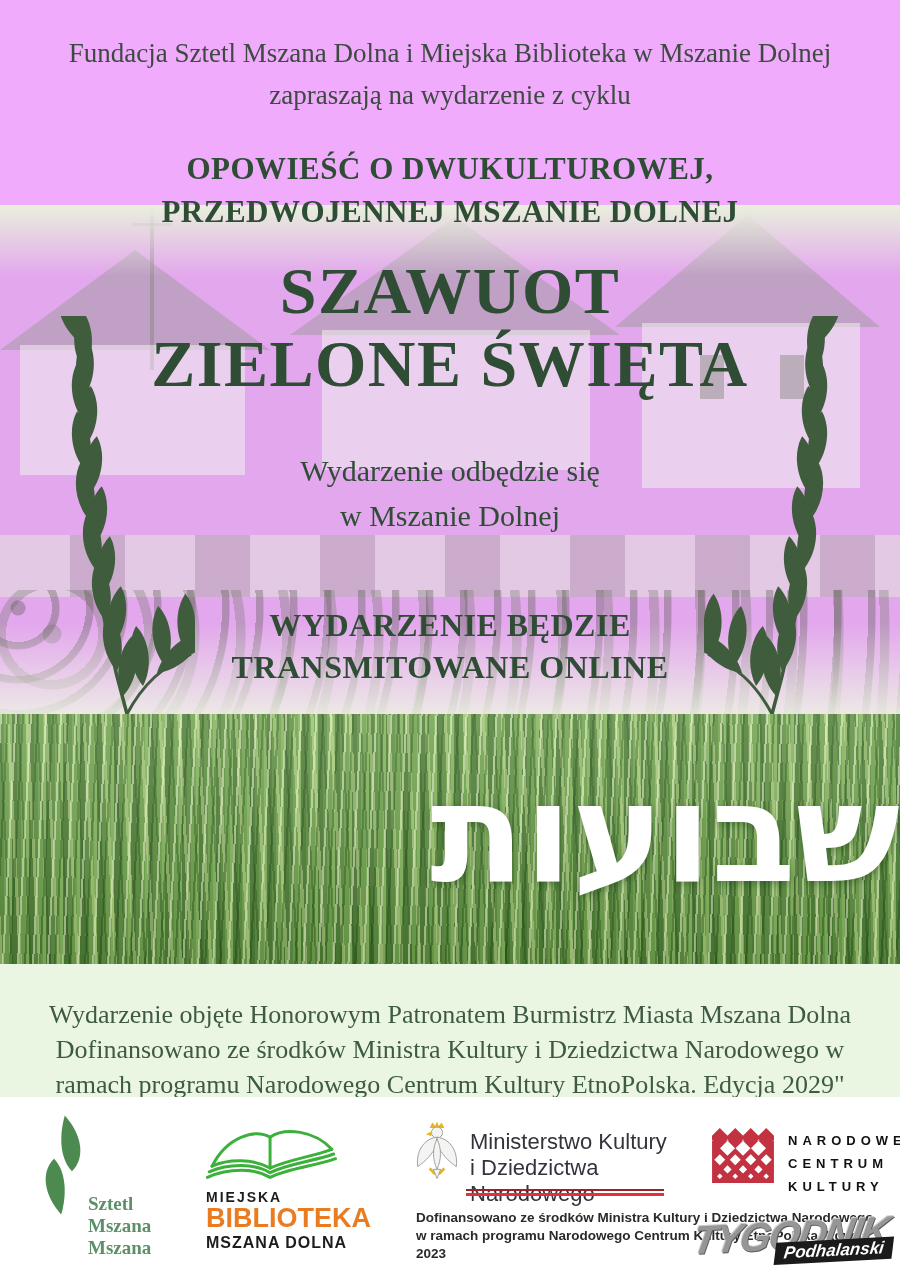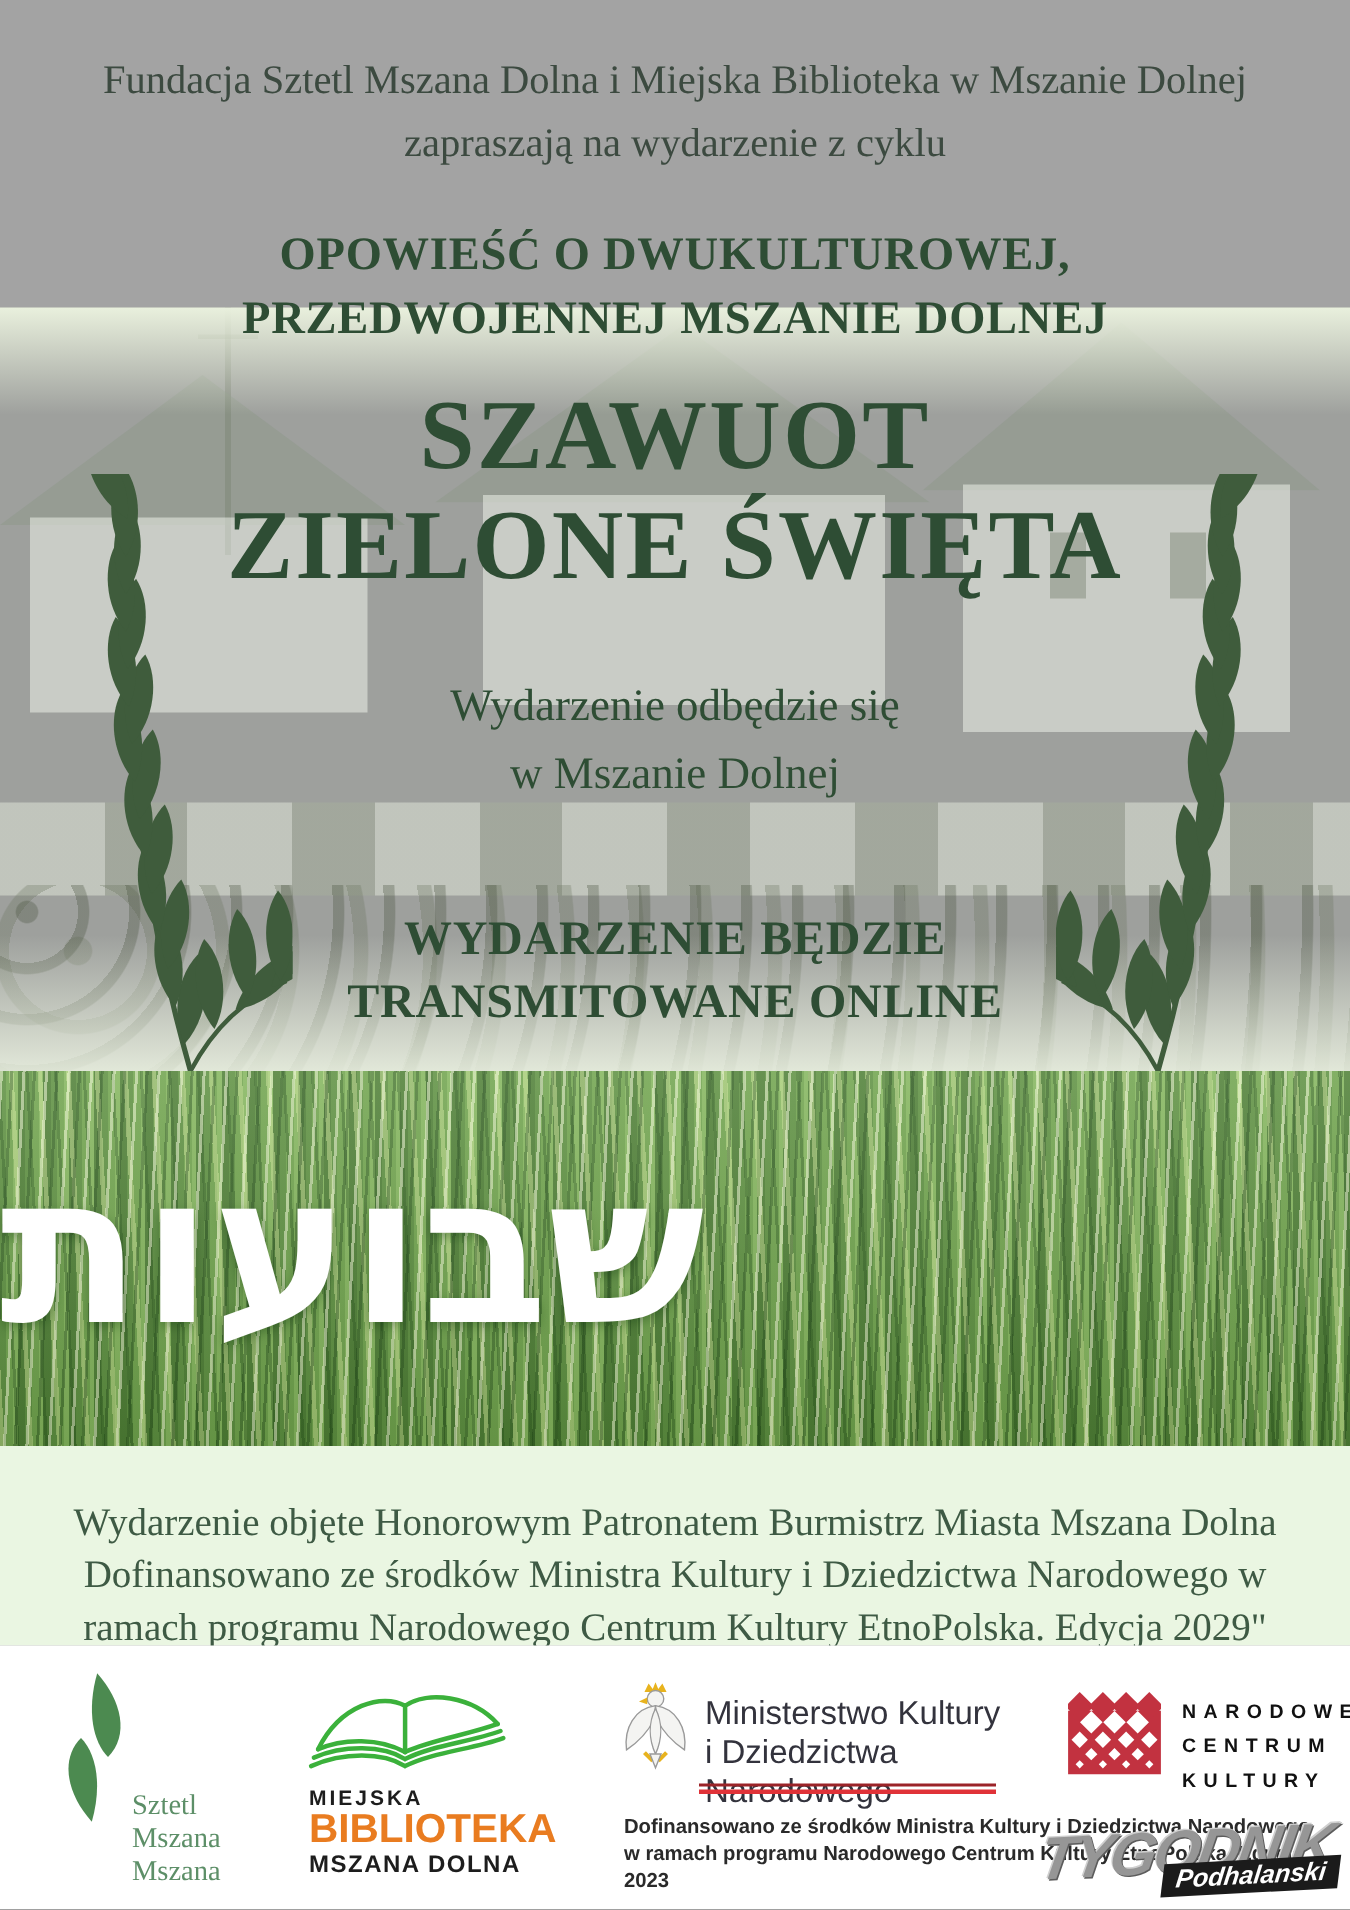--- a/index.html
+++ b/index.html
@@ -1,16 +1,16 @@
 <!DOCTYPE html>
 <html><head>
 <meta charset="utf-8">
 <style>
   html,body{margin:0;padding:0;background:#888;}
-  .page{position:relative;width:900px;height:1273px;margin:0 auto;background:#a3a3a3;overflow:hidden;
+  .page{position:relative;width:900px;height:1273px;margin:0 auto;background:#f0abfc;overflow:hidden;
         font-family:"Liberation Serif","DejaVu Serif",serif;}
   .abs{position:absolute;}
   .ctr{width:100%;text-align:center;}
 
   
   .photo-layer{position:absolute;left:0;top:205px;width:900px;height:510px;background:rgba(122,136,112,0.10);}
   .ph{position:absolute;}
   .ph-roof{background:rgba(138,150,132,0.38);clip-path:polygon(0 100%,50% 0,100% 100%);}
   .ph-wall{background:rgba(244,247,240,0.5);}
   .ph-dark{background:rgba(96,108,88,0.35);}
@@ -34,34 +34,34 @@
   .branch-left{left:5px;}
   .branch-right{left:704px;transform:scaleX(-1);}
 
   
   .wheat{position:absolute;left:0;top:714px;width:900px;height:250px;
     background:
       linear-gradient(180deg,rgba(255,255,255,0.14),rgba(0,0,0,0.10)),
       repeating-linear-gradient(93deg,rgba(243,250,215,0.55) 0 2px,rgba(0,0,0,0) 2px 7px,rgba(28,68,20,0.40) 7px 9px,rgba(0,0,0,0) 9px 15px),
       repeating-linear-gradient(87deg,rgba(203,228,148,0.50) 0 3px,rgba(0,0,0,0) 3px 11px,rgba(42,88,28,0.45) 11px 13px,rgba(0,0,0,0) 13px 19px),
       repeating-linear-gradient(90deg,#5d9040 0 4px,#6fa34c 4px 9px,#83b55c 9px 12px,#4e7f35 12px 17px);
-    display:flex;align-items:center;justify-content:flex-start;}
+    display:flex;align-items:center;justify-content:flex-end;}
   .hebrew{font-family:"DejaVu Sans",sans-serif;font-weight:bold;font-size:138px;color:#ffffff;
     line-height:1;padding-bottom:10px;text-shadow:0 3px 8px rgba(10,50,5,0.35);}
 
   
   .patronage-band{position:absolute;left:0;top:964px;width:900px;height:133px;background:#eaf6e2;}
   .patronage{padding-top:33px;font-size:26px;color:#3e5a44;line-height:35px;}
 
   
   .footer{position:absolute;left:0;top:1097px;width:900px;height:176px;background:#ffffff;}
   .sans{font-family:"Liberation Sans","DejaVu Sans",sans-serif;}
 
   .sztetl-logo{position:absolute;left:36px;top:18px;width:170px;height:150px;}
-  .sztetl-text{position:absolute;left:52px;top:78px;font-size:19px;font-weight:normal;color:#5d8f68;line-height:22px;}
+  .sztetl-text{position:absolute;left:52px;top:78px;font-size:19px;font-weight:bold;color:#5d8f68;line-height:22px;}
 
   .library-logo{position:absolute;left:196px;top:28px;width:160px;}
   .lib-top{font-family:"Liberation Sans",sans-serif;font-weight:bold;font-size:14px;color:#1d1d1d;letter-spacing:2px;margin:2px 0 0 10px;}
   .lib-name{font-family:"Liberation Sans",sans-serif;font-weight:bold;font-size:27px;color:#e97c20;letter-spacing:0;margin:0 0 0 10px;line-height:27px;}
   .lib-city{font-family:"Liberation Sans",sans-serif;font-weight:bold;font-size:16px;color:#1d1d1d;letter-spacing:1px;margin:2px 0 0 10px;}
 
   .ministry-logo{position:absolute;left:414px;top:22px;width:260px;}
   .ministry-text{position:absolute;left:56px;top:10px;font-size:22px;color:#33333d;line-height:26px;}
   .ministry-rule{position:absolute;left:52px;top:70px;width:198px;height:7px;
       border-top:2px solid #9b2328;}

